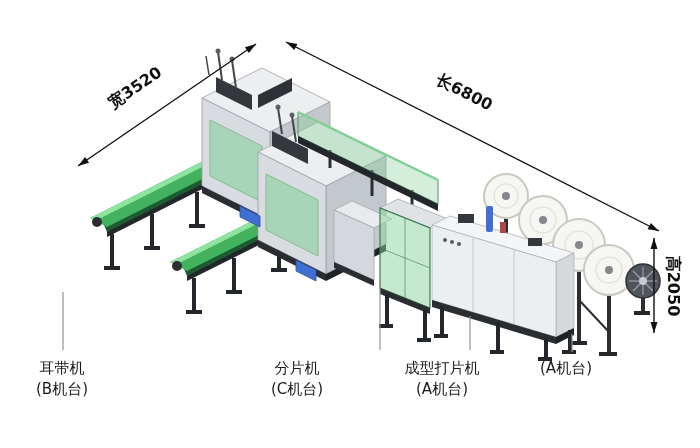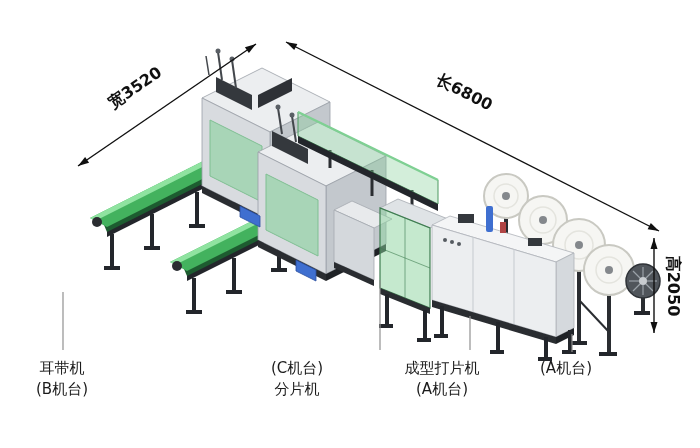--- a/index.html
+++ b/index.html
@@ -217,22 +217,22 @@
       <polygon points="654,333 650.5,322 657.5,322" fill="#101010"></polygon>
       <text class="dim-text" x="668" y="286" text-anchor="middle" transform="rotate(90 668 286)">高2050</text>
     </g>
   </svg>
 
   <div class="m-label" style="left:-8px;top:358px">
     <div>耳带机</div>
     <div>(B机台)</div>
   </div>
   <div class="m-label" style="left:227px;top:358px">
+    <div>分片机</div>
     <div>(C机台)</div>
-    <div>分片机</div>
   </div>
   <div class="m-label" style="left:372px;top:358px">
     <div>成型打片机</div>
     <div>(A机台)</div>
   </div>
   <div class="m-label" style="left:496px;top:358px">
     <div>(A机台)</div>
   </div>
 
 </div>

